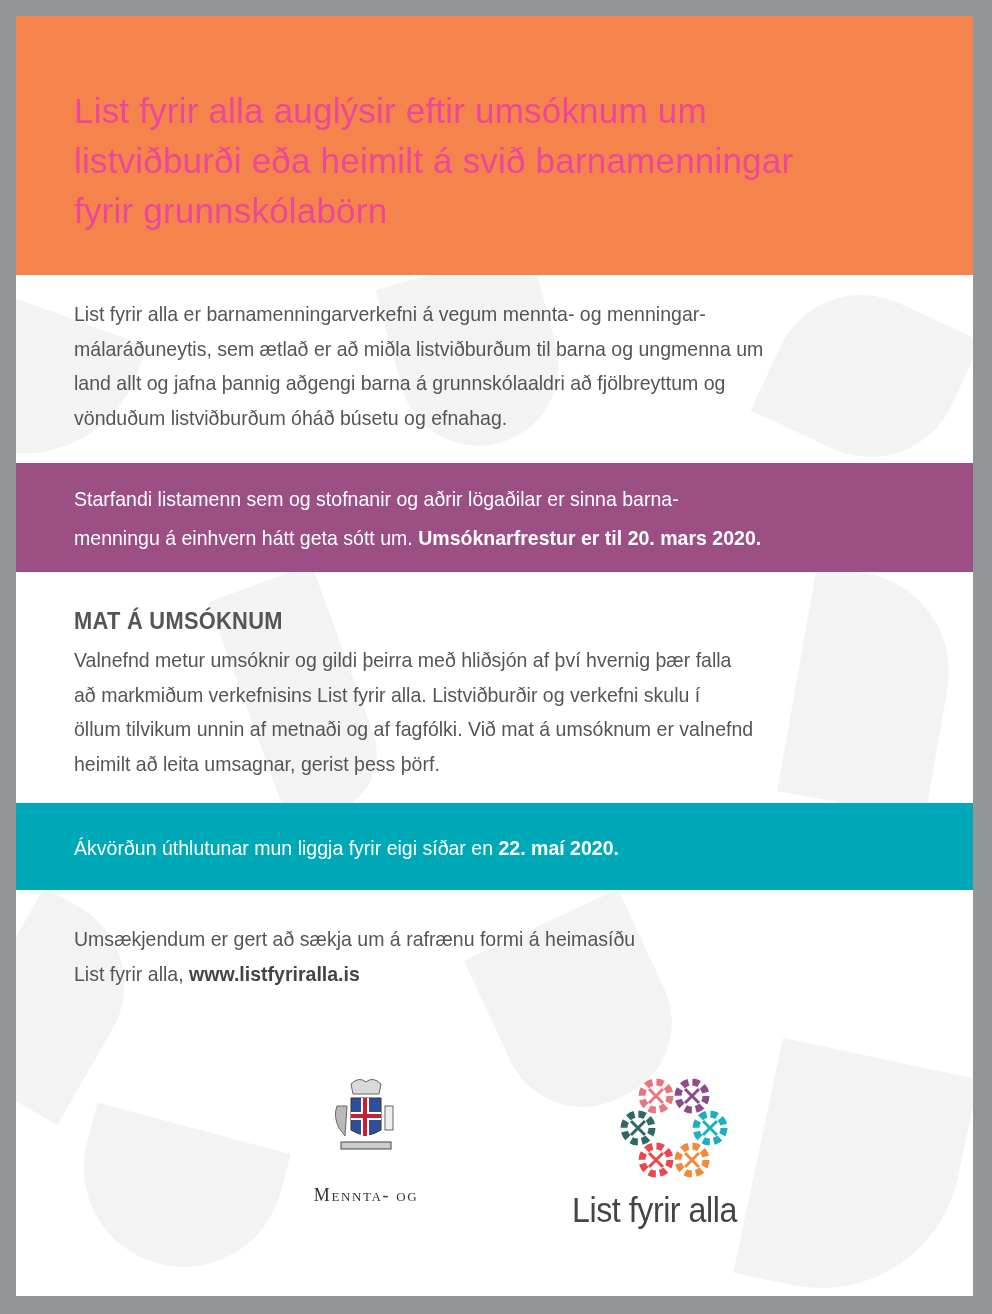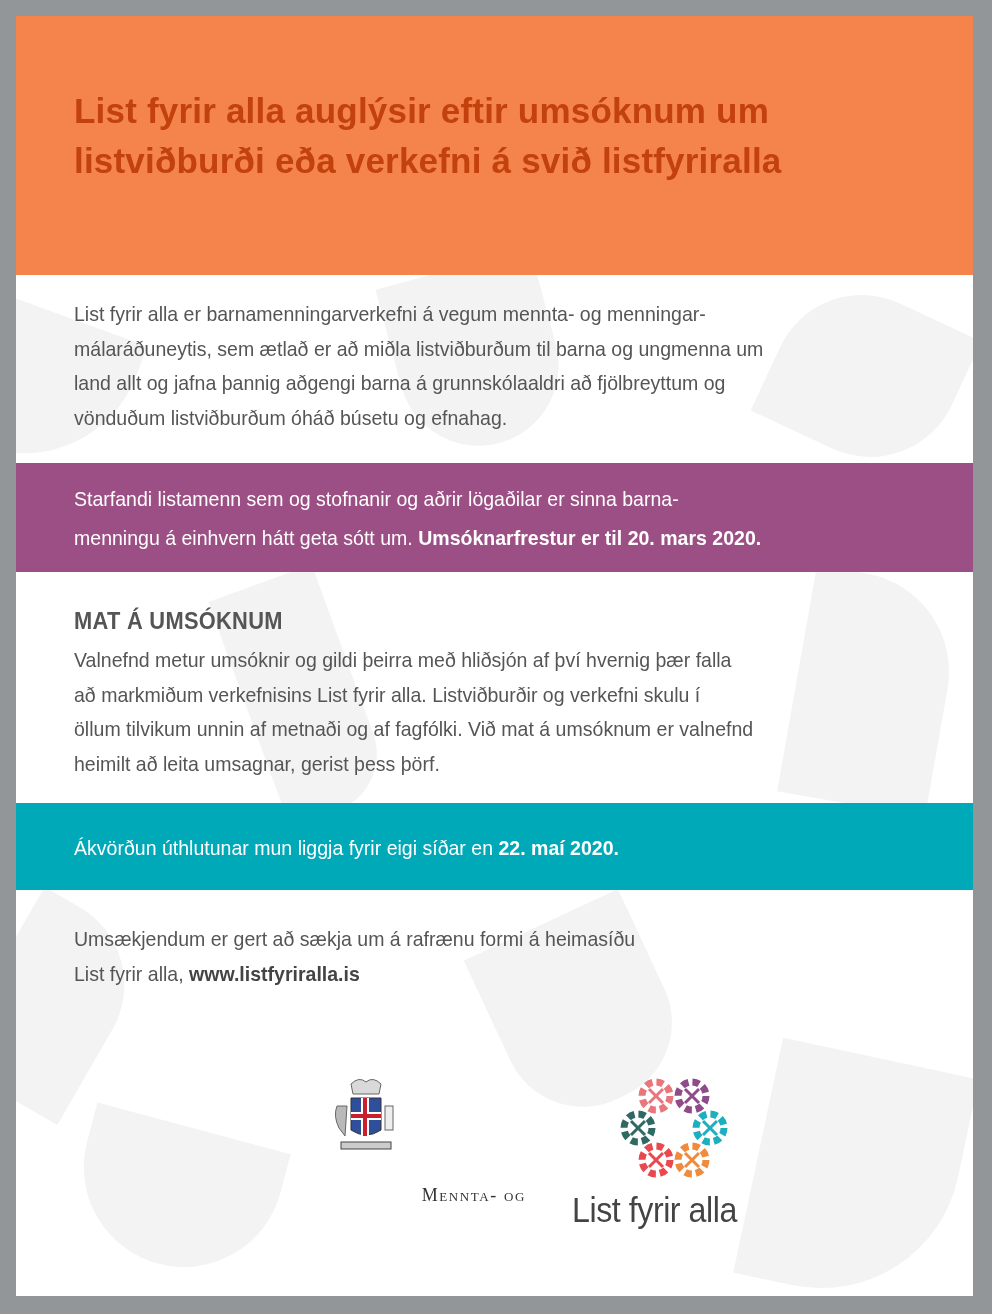--- a/index.html
+++ b/index.html
@@ -11,39 +11,39 @@
     position:absolute; left:16px; top:16px; width:957px; height:1280px;
     background:#ffffff; overflow:hidden;
   }
   .wm { position:absolute; background:#f3f3f3; }
   .band { position:absolute; left:0; width:957px; }
   .orange { top:0; height:259px; background:#F5844C; }
   .purple { top:447px; height:109px; background:#9B4F84; }
   .teal { top:787px; height:87px; background:#00A9B8; }
   .headline {
     position:absolute; left:58px; top:70px; width:880px;
-    color:#c2410c; font-weight:bold; font-size:35px; line-height:50px;
+    color:#ec4899; font-weight:normal; font-size:35px; line-height:50px;
     letter-spacing:0.2px;
   }
   .txt {
     position:absolute; left:58px; color:#555555; font-size:21px; line-height:34.5px;
     transform-origin:left top; transform:scaleX(0.93); white-space:nowrap;
   }
   .txt .line { display:block; }
   .wtxt { color:#fff; }
   .b { font-weight:bold; }
   .heading {
     position:absolute; left:58px; top:592px; color:#555; font-weight:bold;
     font-size:23px; letter-spacing:0.3px; transform:scaleX(0.95); transform-origin:left top;
   }
   .ministry {
     position:absolute; left:205px; top:1060px; width:290px; text-align:center;
   }
   .ministry-name {
-    position:absolute; left:190px; top:1168px; width:320px; text-align:right;
+    position:absolute; left:190px; top:1168px; width:320px; text-align:center;
     font-family:"Liberation Serif", "DejaVu Serif", serif; color:#333; font-size:15px;
     letter-spacing:1.6px; line-height:22px; font-variant:small-caps;
   }
   .lfa-logo { position:absolute; left:600px; top:1058px; }
   .lfa-name {
     position:absolute; left:556px; top:1174px; color:#444; font-size:35px;
     letter-spacing:-0.5px; transform:scaleX(0.92); transform-origin:left top;
   }
 </style>
 </head>
@@ -57,21 +57,22 @@
   <div class="wm" style="left:230px;top:560px;width:110px;height:240px;border-radius:0 0 60px 0;transform:rotate(-20deg);"></div>
   <div class="wm" style="left:780px;top:560px;width:150px;height:230px;border-radius:0 100px 0 0;transform:rotate(10deg);"></div>
   <div class="wm" style="left:-30px;top:890px;width:130px;height:200px;border-radius:0 90px 0 0;transform:rotate(30deg);"></div>
   <div class="wm" style="left:480px;top:900px;width:170px;height:190px;border-radius:0 0 80px 80px;transform:rotate(-25deg);"></div>
   <div class="wm" style="left:60px;top:1110px;width:200px;height:140px;border-radius:0 0 100px 100px;transform:rotate(15deg);"></div>
   <div class="wm" style="left:740px;top:1040px;width:200px;height:240px;border-radius:0 0 140px 0;transform:rotate(12deg);"></div>
 
   <div class="band orange"></div>
   <div class="headline">
     <div>List fyrir alla auglýsir eftir umsóknum um</div>
-    <div>listviðburði eða verkefni á svið listfyriralla</div>
+    <div>listviðburði eða heimilt á svið barnamenningar</div>
+    <div>fyrir grunnskólabörn</div>
   </div>
 
   <div class="txt" style="top:281px;">
     <span class="line">List fyrir alla er barnamenningarverkefni á vegum mennta- og menningar-</span>
     <span class="line">málaráðuneytis, sem ætlað er að miðla listviðburðum til barna og ungmenna um</span>
     <span class="line">land allt og jafna þannig aðgengi barna á grunnskólaaldri að fjölbreyttum og</span>
     <span class="line">vönduðum listviðburðum óháð búsetu og efnahag.</span>
   </div>
 
   <div class="band purple"></div>

